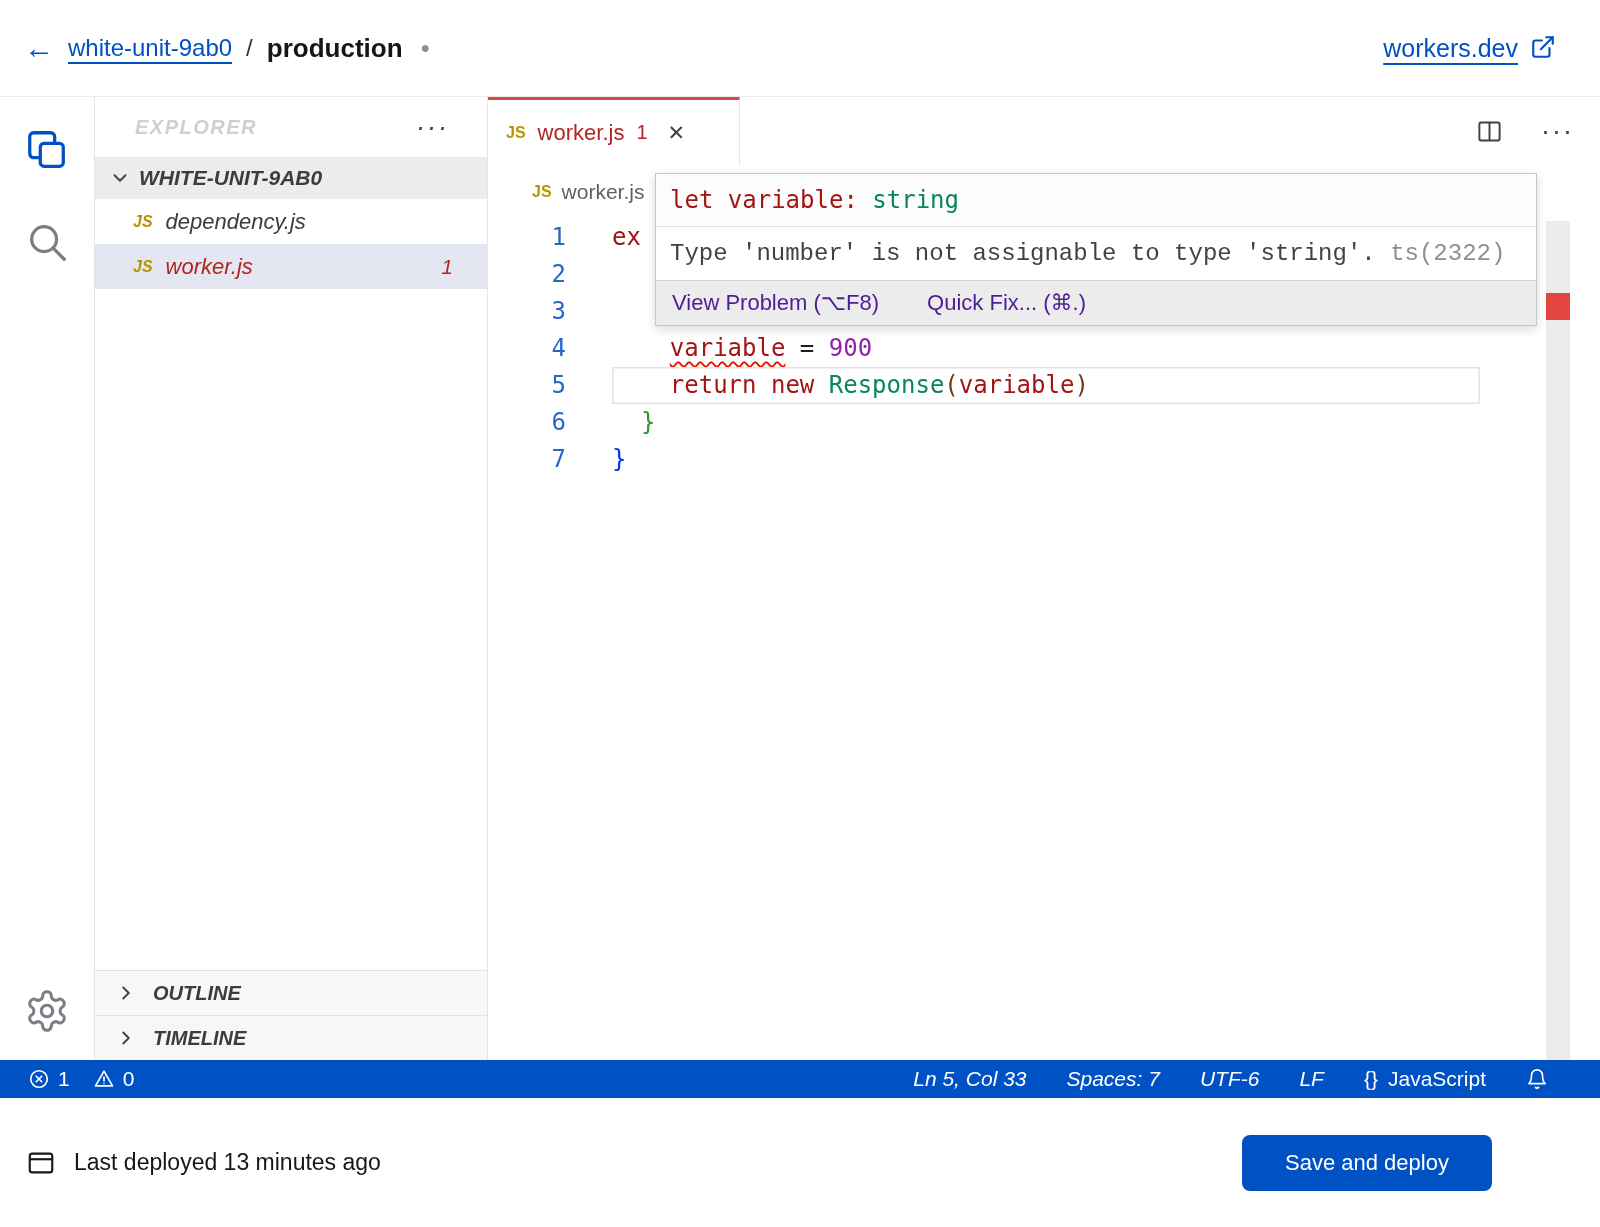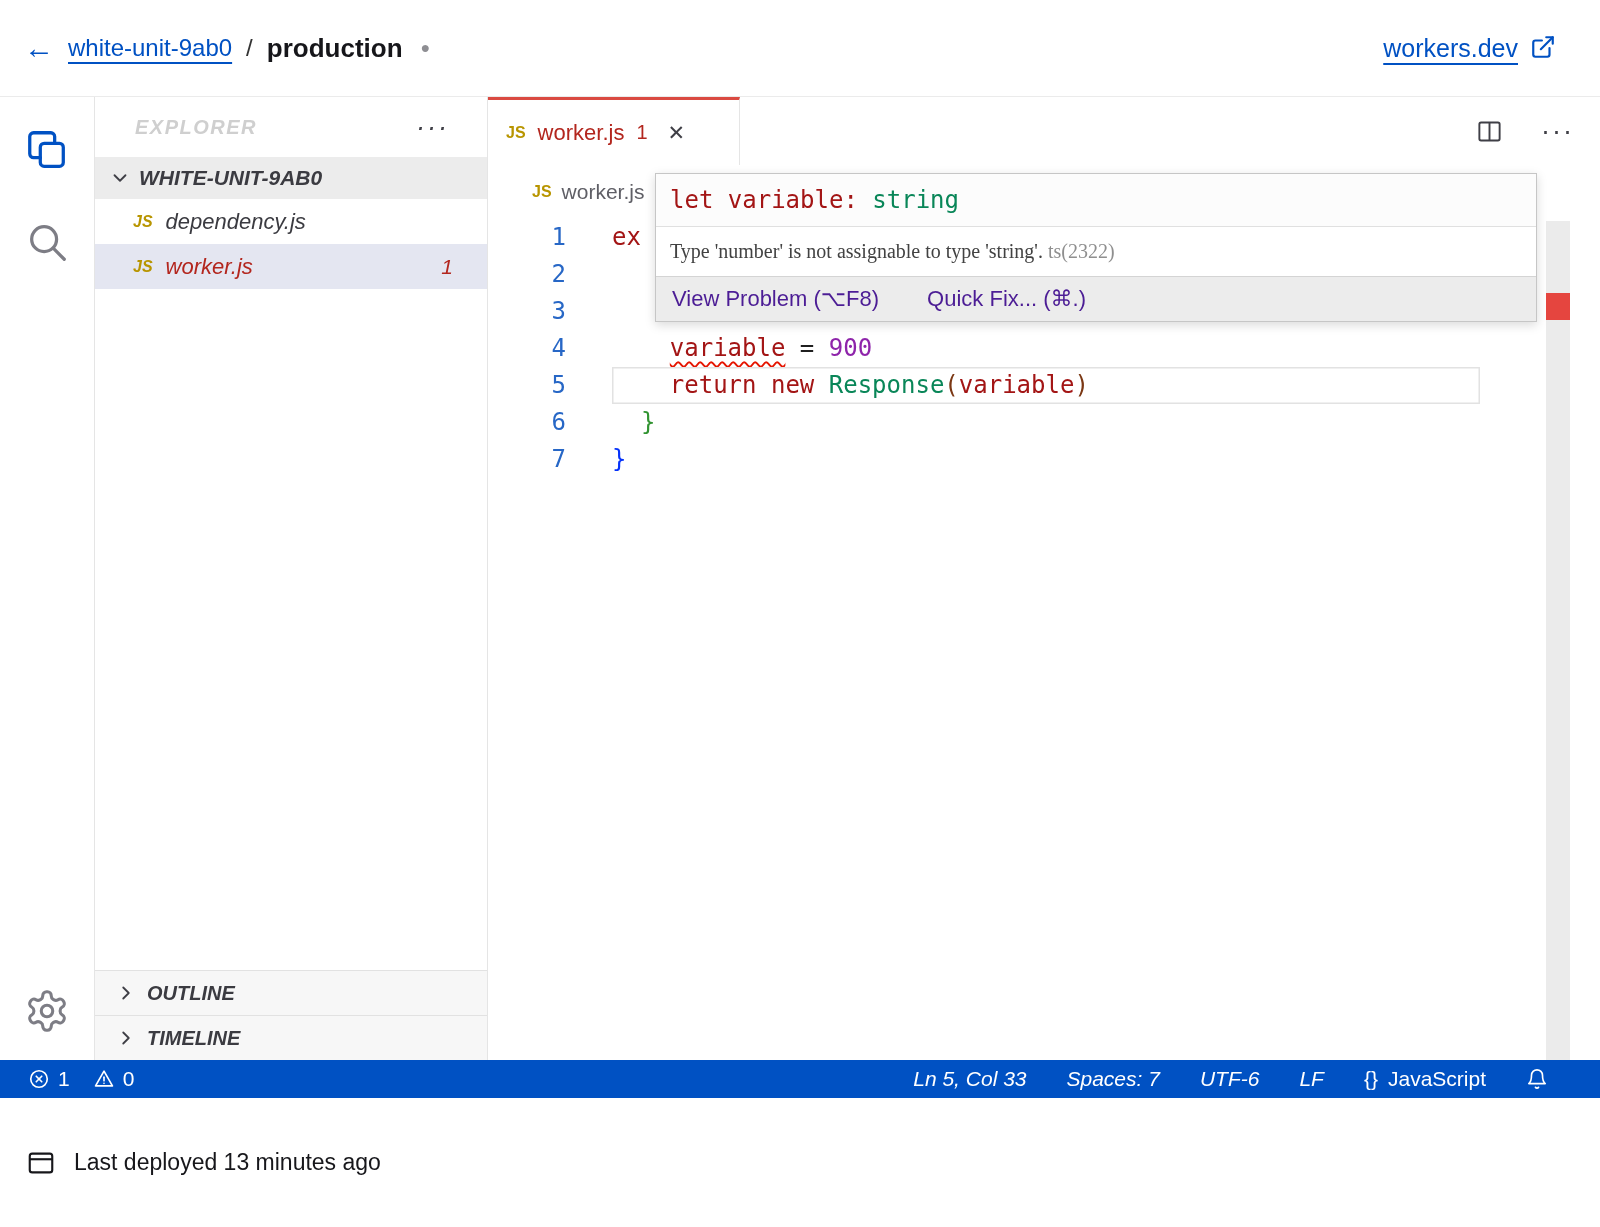--- a/index.html
+++ b/index.html
@@ -42,21 +42,21 @@
   .ws-row { height:42px; flex:none; background:#ececec; display:flex; align-items:center;
             gap:8px; padding-left:14px; font-weight:700; font-size:21px; color:#3b3b41; cursor:pointer; }
   .chev { width:22px; height:22px; color:#3f3f46; flex:none; }
   .file-row { height:45px; flex:none; display:flex; align-items:center; gap:13px;
               padding-left:38px; font-size:22px; color:#3b3b41; position:relative; cursor:pointer; }
   .file-row.selected { background:#e4e6f1; color:#b3261e; }
   .js-badge { font-weight:700; font-size:16px; color:#b89500; flex:none; }
   .err-count { position:absolute; right:34px; color:#b3261e; font-size:21px; }
   .sb-bottom { margin-top:auto; }
   .sb-section { height:45px; border-top:1px solid #e2e2e2; background:#f7f7f7;
-                display:flex; align-items:center; gap:10px; padding-left:20px;
+                display:flex; align-items:center; gap:16px; padding-left:20px;
                 font-weight:700; font-size:20px; color:#3b3b41; cursor:pointer; }
 
   
   .editor { flex:1; position:relative; background:#fff; min-width:0; }
   .tabbar { height:68px; display:flex; align-items:center; position:relative; }
   .tab { height:68px; width:252px; display:flex; align-items:center; gap:12px;
          padding:0 18px; border-right:1px solid #e5e5e5; border-top:3px solid #da4a41;
          cursor:pointer; background:#fff; }
   .tab-label { font-size:22px; color:#b3261e; }
   .tab-errnum { font-size:20px; color:#b3261e; }
@@ -82,21 +82,21 @@
   .tok-plain  { color:#1f1f1f; }
   .squiggle { text-decoration:underline; text-decoration-style:wavy;
               text-decoration-color:#e51400; text-decoration-thickness:1.5px;
               text-underline-offset:5px; }
 
   
   .hover { position:absolute; left:167px; top:76px; width:882px; background:#fff;
            border:1px solid #c6c6c6; box-shadow:0 3px 10px rgba(0,0,0,.15); z-index:5; }
   .hover-sig { font-family:"DejaVu Sans Mono", monospace; font-size:24px;
                padding:12px 14px; border-bottom:1px solid #e0e0e0; background:#fcfcfc; }
-  .hover-msg { font-family:Liberation Serif, serif; font-size:20px;
+  .hover-msg { font-family:Liberation Mono, monospace; font-size:24px;
                padding:13px 14px; color:#424242; }
   .hover-code { color:#8f8f8f; }
   .hover-actions { background:#ececec; border-top:1px solid #d4d4d4;
                    padding:9px 16px; display:flex; gap:48px; font-size:22px; }
   .hover-actions .action-link { color:#4c1d95; cursor:pointer; }
 
   
   .overview { position:absolute; top:124px; right:30px; bottom:0; width:24px;
               background:#ebebeb; cursor:pointer; }
   .error-marker { position:absolute; top:196px; right:30px; width:24px; height:27px;
@@ -310,15 +310,16 @@
   </div>
 
   <div class="deploybar">
     <div class="deploy-left">
       <svg viewBox="0 0 24 24" fill="none" stroke="currentColor" stroke-width="1.7" stroke-linejoin="round">
           <rect x="3" y="4.5" width="18" height="15" rx="2"></rect>
           <line x1="3" y1="9" x2="21" y2="9"></line>
         </svg>
       <span>Last deployed 13 minutes ago</span>
     </div>
+    <button class="save-btn">Save and deploy</button>
   </div>
 
 </div>
 
 </body></html>

